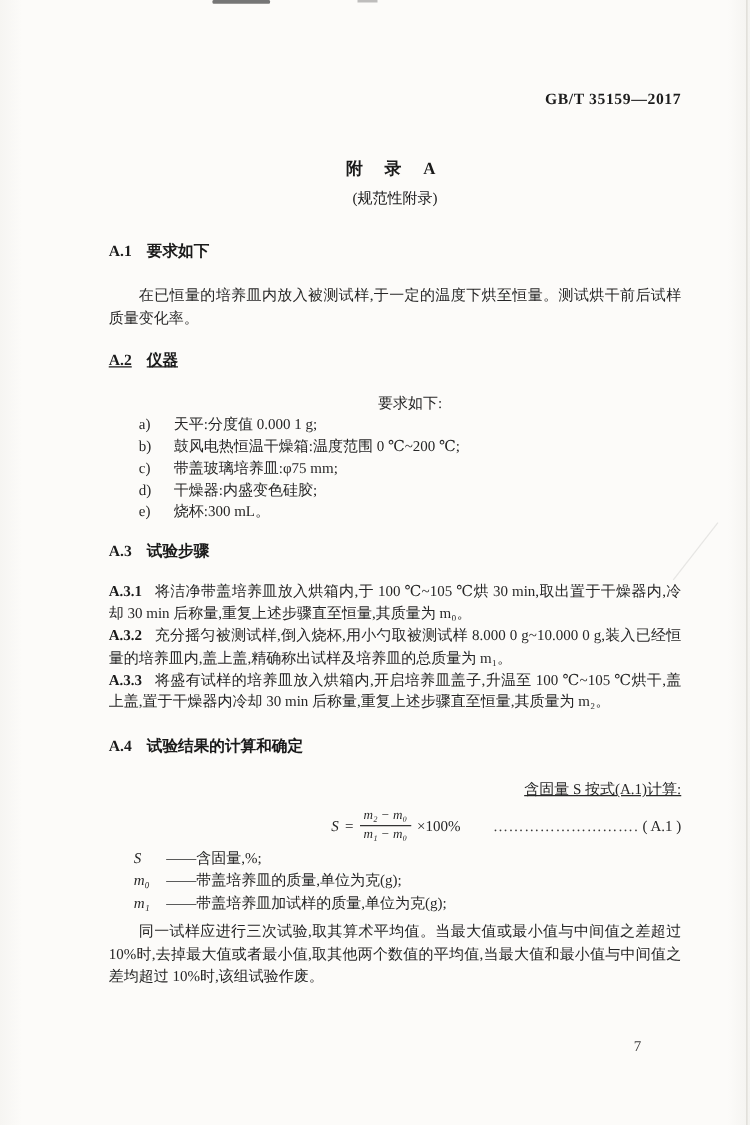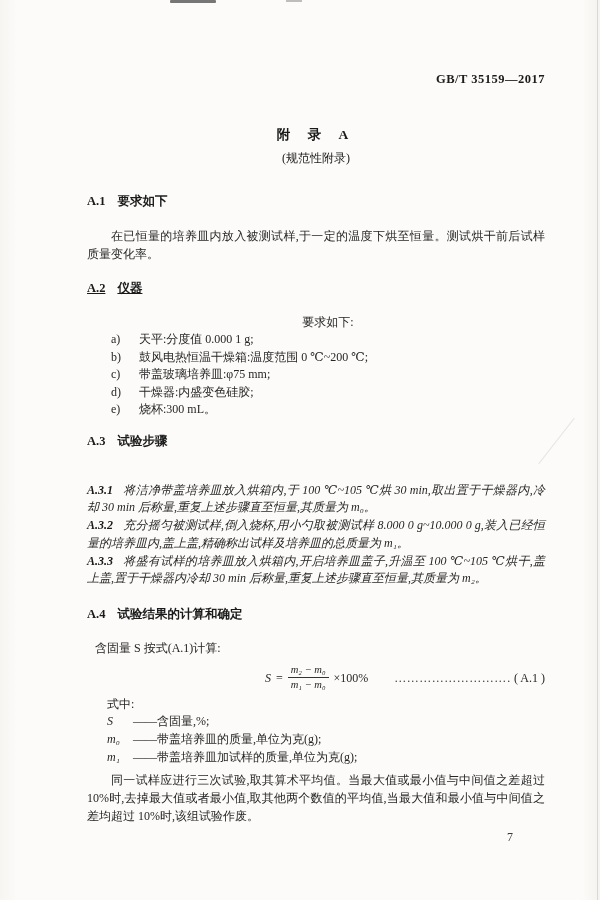--- a/index.html
+++ b/index.html
@@ -70,24 +70,24 @@
   .h-a2 { margin-top: 16px; text-decoration: underline; }
   .h-a3 { margin-top: 13px; }
   .h-a4 { margin-top: 17px; }
   p { margin: 0; }
   .indent { text-indent: 24px; }
   .p-a1 { margin-top: 17px; }
   .p-intro { margin-top: 16px; margin-left: 24px; text-align: center; }
   .inst-list { margin-top: 0; }
   .inst-item { display: flex; margin-left: 24px; line-height: 17.5px; text-align: left; }
   .inst-label { width: 28px; flex: 0 0 28px; }
-  .steps { margin-top: 32px; font-style: italic; }
+  .steps { margin-top: 15px; }
   .step { line-height: 17.8px; }
   .step-num { font-weight: bold; color: #1a1a1a; margin-right: 10px; }
-  .p-a4intro { margin-top: 16px; margin-left: 8px; text-align: left; }
+  .p-a4intro { margin-top: 16px; margin-left: 38px; text-align: right; text-decoration: underline; }
   .var-sym { font-style: italic; }
   .formula-row {
     display: flex; align-items: center;
     margin-top: 7px; margin-bottom: 4px;
     text-align: left;
   }
   .formula { display: inline-flex; align-items: center; margin-left: 178px; font-size: 12px; }
   .f-lhs { font-style: italic; margin-right: 5px; }
   .f-eq { margin-right: 5px; }
   .frac { display: inline-block; text-align: center; font-size: 10.5px; line-height: 12px; font-style: italic; }
@@ -181,21 +181,20 @@
         <span class="frac">
           <span class="num">m₂ − m₀</span>
           <span class="den">m₁ − m₀</span>
         </span>
         <span class="f-mult">×100%</span>
       </span>
       <span class="f-dots">………………………………………</span>
       <span class="f-label">( A.1 )</span>
     </div>
 
-    <p class="p-where">式中:</p>
     <div class="vars">
       <div class="var-row">
         <span class="var-col var-sym">S</span>
           <span>——含固量,%;</span>
       </div>
       <div class="var-row">
         <span class="var-col var-sym">m₀</span>
           <span>——带盖培养皿的质量,单位为克(g);</span>
       </div>
       <div class="var-row">

